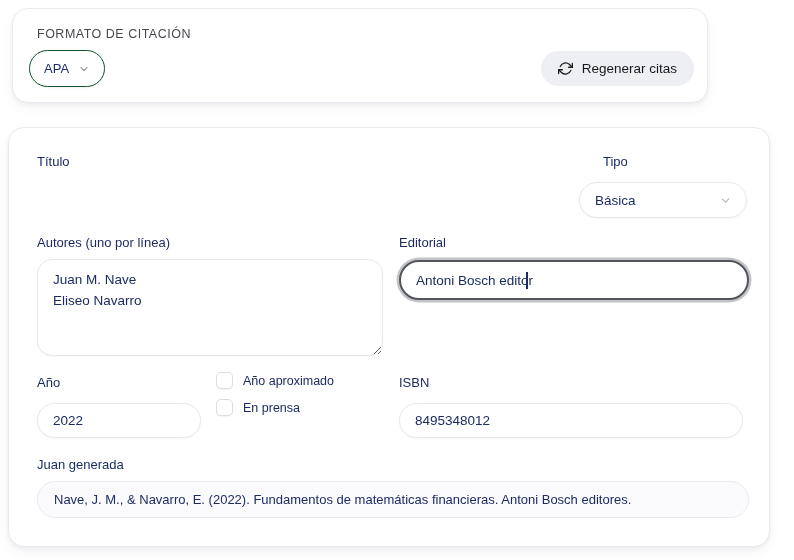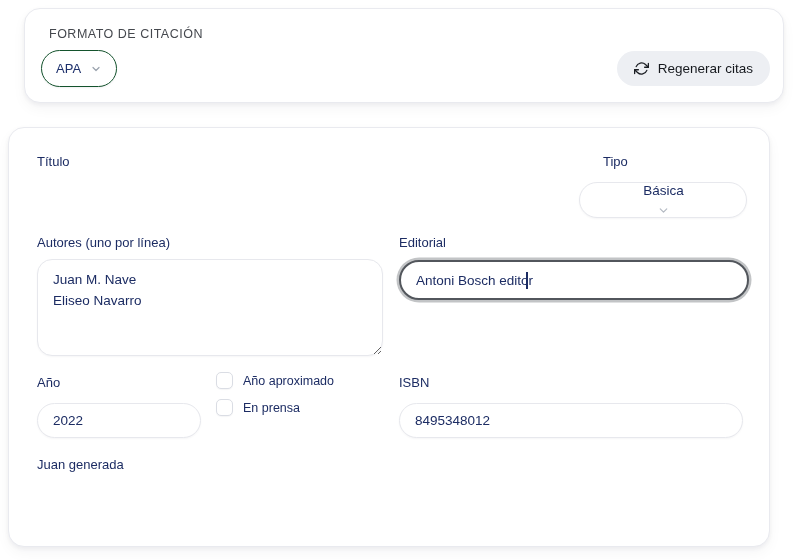--- a/index.html
+++ b/index.html
@@ -6,21 +6,21 @@
   html, body { width: 794px; height: 560px; background: #ffffff; overflow: hidden; }
   body { font-family: "Liberation Sans", sans-serif; color: #1c2c63; position: relative; }
 
   .card {
     position: absolute;
     background: #ffffff;
     border: 1px solid #e9eaef;
     border-radius: 16px;
     box-shadow: 0 2px 4px rgba(15,23,42,.05), 0 6px 14px rgba(15,23,42,.04);
   }
-  .card-top  { left: 24px; top: 8px;   width: 760px; height: 95px; }
+  .card-top  { left: 12px; top: 8px;   width: 696px; height: 95px; }
   .card-main { left: 8px; top: 127px; width: 762px; height: 420px; }
 
   .section-title {
     position: absolute; left: 24px; top: 18px;
     font-size: 12.5px; letter-spacing: .5px; color: #45484e;
   }
 
   .pill-select {
     position: absolute; left: 16px; top: 41px;
     height: 37px; padding: 0 14px;
@@ -51,21 +51,21 @@
     box-shadow: 0 1px 2px rgba(16,24,40,.04);
     outline: none;
   }
 
   .select-box {
     position: absolute;
     height: 36px; padding: 0 14px 0 15px;
     display: flex; align-items: center; justify-content: space-between;
     background: #fff; border: 1px solid #e7e8ed; border-radius: 18px;
     box-shadow: 0 1px 2px rgba(16,24,40,.04);
-    font-size: 13.5px; color: #1c2c63; cursor: pointer; flex-direction: column;
+    font-size: 13.5px; color: #1c2c63; cursor: pointer;
   }
 
   .textarea-input {
     position: absolute;
     padding: 10px 15px;
     font-family: inherit; font-size: 13.5px; line-height: 1.55; color: #1c2c63;
     background: #fff; border: 1px solid #e7e8ed; border-radius: 15px;
     box-shadow: 0 1px 2px rgba(16,24,40,.04);
     outline: none; resize: both;
   }
@@ -161,14 +161,17 @@
   </div>
   <div class="checkbox-row" style="left:207px; top:271px;">
     <span class="checkbox"></span>
     <span class="checkbox-label">En prensa</span>
   </div>
 
   <label class="field-label" style="left:390px; top:247px;">ISBN</label>
   <input class="text-input" style="left: 390px; top: 275px; width: 344px; height: 35px;" type="text" value="8495348012">
 
   <label class="field-label" style="left:28px; top:329px;">Juan generada</label>
+  <div class="readonly-field" style="left:28px; top:353px; width:712px; height:37px;">
+    <span>Nave, J. M., &amp; Navarro, E. (2022). Fundamentos de matemáticas financieras. Antoni Bosch editores.</span>
+  </div>
 
 </div>
 
 </body></html>

